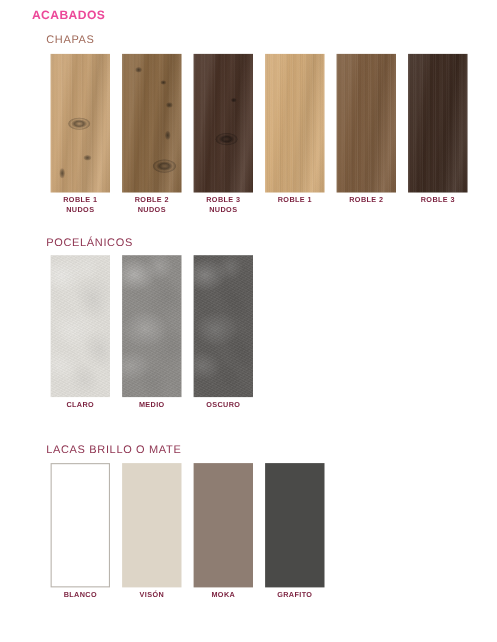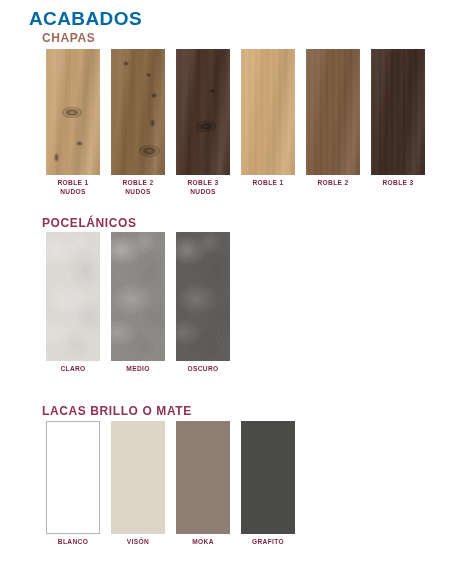--- a/index.html
+++ b/index.html
@@ -13,32 +13,32 @@
     position: relative;
     font-family: "Liberation Sans", sans-serif;
     overflow: hidden;
   }
 
   
   .page-title {
     position: absolute;
     left: 29px;
     top: 8px;
-    font-size: 19px;
+    font-size: 11px;
     font-weight: bold;
     letter-spacing: 0.4px;
-    color: #0369a1;
+    color: #ec4899;
   }
 
   
   .section { position: absolute; left: 0; top: 0; width: 452px; }
   .section-title {
     position: absolute;
-    font-size: 12px;
-    font-weight: bold;
+    font-size: 10px;
+    font-weight: normal;
     letter-spacing: 0.6px;
     color: #9b5f5f;
     white-space: nowrap;
   }
   .section-title.chapas   { left: 42px; top: 31px; color: #a06a5a; }
   .section-title.porcel   { left: 42px; top: 216px; color: #8e3350; }
   .section-title.lacas    { left: 42px; top: 404px; color: #8e3350; text-align: right; }
 
   
   .swatch-row { position: absolute; left: 0; }

